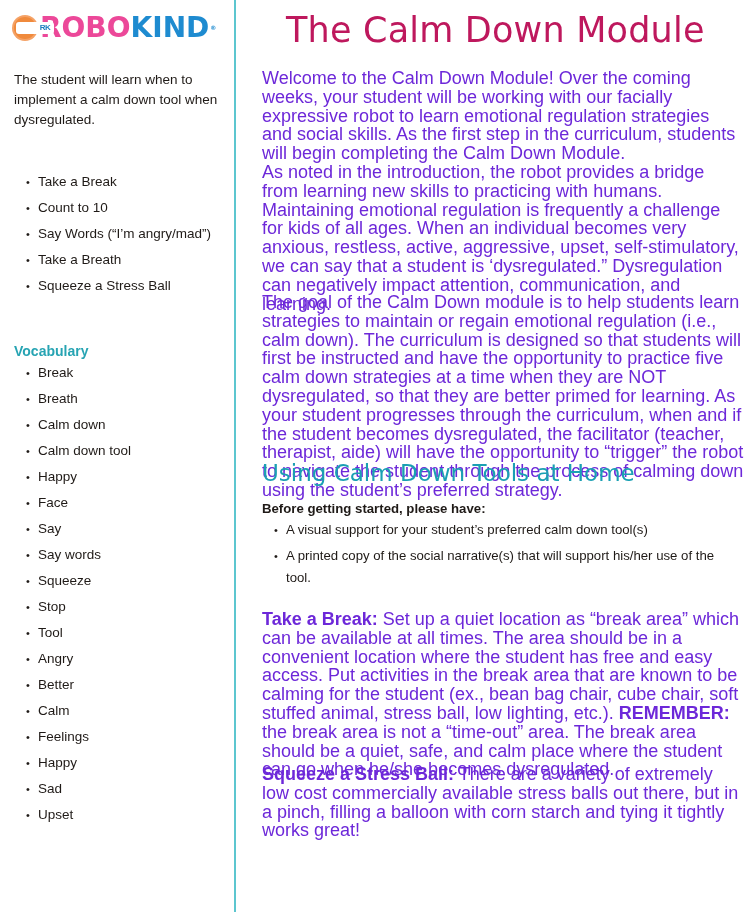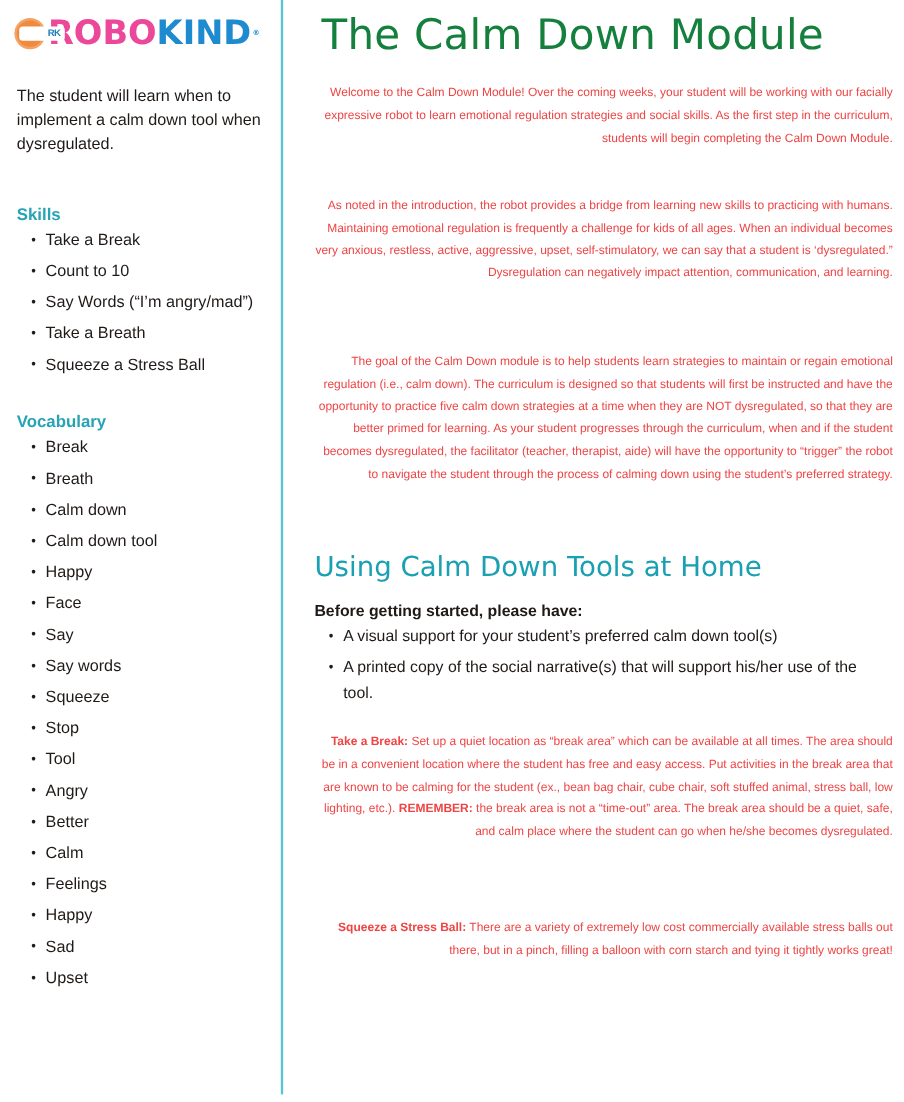--- a/index.html
+++ b/index.html
@@ -20,23 +20,23 @@
 
   .side-section { position: absolute; left: 14px; width: 215px; }
   .side-heading { font-weight: bold; color: #27a4b3; font-size: 14px; line-height: 18px; margin: 0; }
   .side-text { font-size: 13.5px; line-height: 20px; color: #1f1a17; margin: 0; }
   .side-list { list-style: none; margin: 0; padding: 0 0 0 10px; }
   .side-list li { font-size: 13.5px; line-height: 26px; height: 26px; position: relative; padding-left: 14px; white-space: nowrap; }
   .side-list li .bullet { position: absolute; left: 2px; top: 0; font-size: 11px; }
 
   
   .main { position: absolute; left: 262px; top: 0; width: 480px; }
-  .title { position: absolute; left: 6px; top: 8px; font-family: "DejaVu Sans", sans-serif; font-size: 35px; color: #15803d;
+  .title { position: absolute; left: 24px; top: 8px; font-family: "DejaVu Sans", sans-serif; font-size: 35px; color: #be185d;
            white-space: nowrap; letter-spacing: 0.2px; line-height: 44px; margin: 0; font-weight: normal; }
-  .para { position: absolute; left: 0; width: 482px; font-size: 10px; line-height: 18.8px; margin: 0; color: #ef4444; text-align: right; }
+  .para { position: absolute; left: 0; width: 482px; font-size: 18px; line-height: 18.8px; margin: 0; color: #6d28d9; }
   .subtitle { position: absolute; left: 0; top: 457px; font-family: "DejaVu Sans", sans-serif; font-size: 23px; color: #1aa0b3;
               white-space: nowrap; line-height: 32px; margin: 0; font-weight: normal; }
   .before { position: absolute; left: 0; top: 500px; font-weight: bold; font-size: 13.2px; line-height: 18px; margin: 0; }
   .main-list { position: absolute; left: 10px; top: 519px; width: 470px; list-style: none; margin: 0; padding: 0; }
   .main-list li { position: relative; padding-left: 14px; font-size: 13.2px; line-height: 22px; margin-bottom: 4px; }
   .main-list li .bullet { position: absolute; left: 2px; top: 0; font-size: 11px; }
   b { font-weight: bold; }
 </style>
 </head>
 <body>
@@ -49,21 +49,20 @@
     <div class="logo-text">
       <span class="logo-robo">ROBO</span><span class="logo-kind">KIND</span><span class="logo-reg">®</span>
     </div>
   </div>
 
   <div class="side-section" style="top:70px;">
     <p class="side-text">The student will learn when to implement a calm down tool when dysregulated.</p>
   </div>
 
   <div class="side-section" style="top:169px;">
-    <h3 class="side-heading">Skills</h3>
     <ul class="side-list" id="skills-list">
         <li><span class="bullet">•</span><span>Take a Break</span></li>
         <li><span class="bullet">•</span><span>Count to 10</span></li>
         <li><span class="bullet">•</span><span>Say Words (“I’m angry/mad”)</span></li>
         <li><span class="bullet">•</span><span>Take a Breath</span></li>
         <li><span class="bullet">•</span><span>Squeeze a Stress Ball</span></li>
       </ul>
   </div>
 
   <div class="side-section" style="top:342px;">

